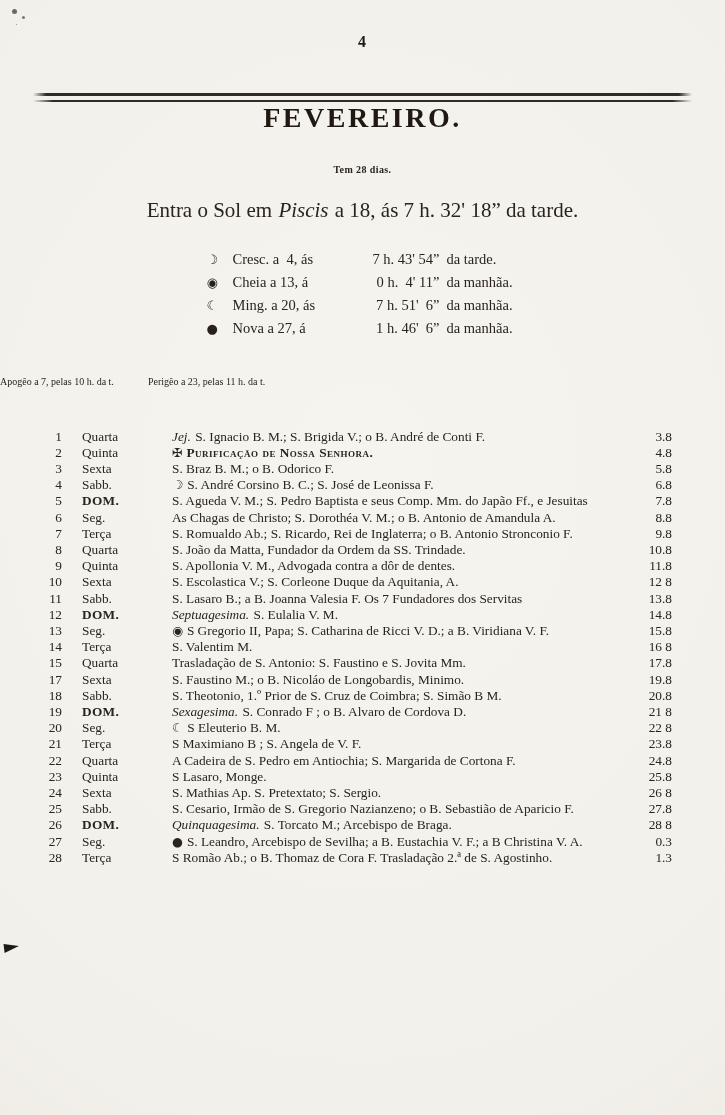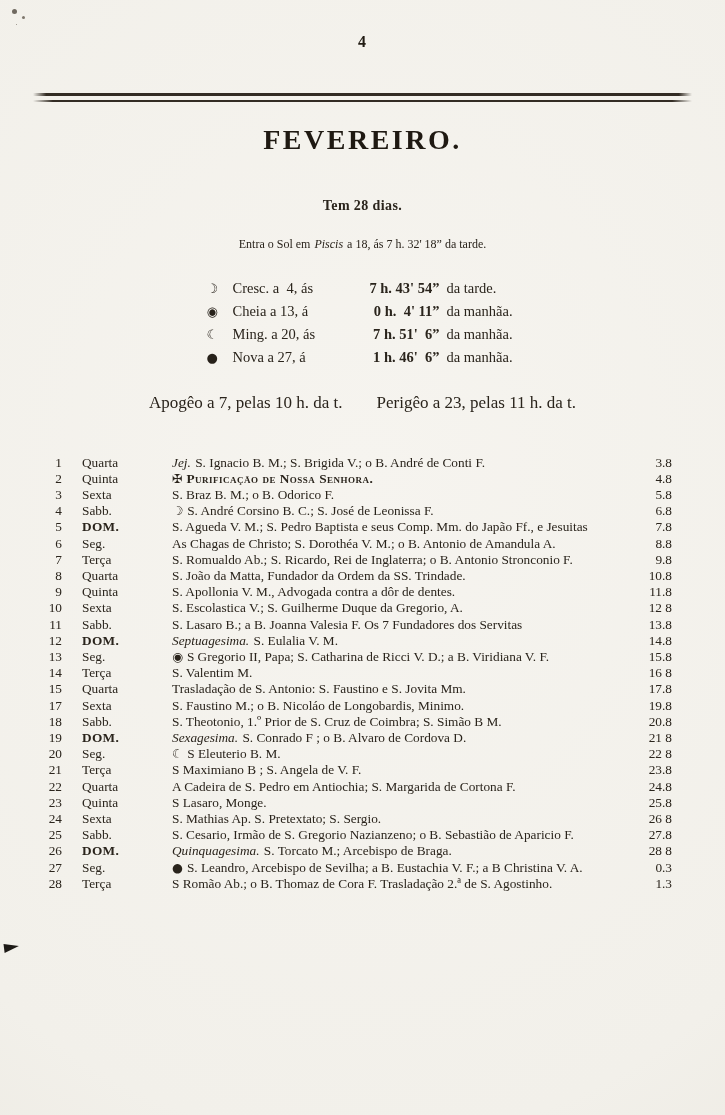--- a/index.html
+++ b/index.html
@@ -24,32 +24,32 @@
     border-left:15px solid #1d1a16; border-top:4px solid transparent; border-bottom:5px solid transparent;
     transform:rotate(-7deg);
   }
 
   .pagenum { padding-top:33px; text-align:center; font-size:16px; font-weight:700; letter-spacing:1px; color:#211b13; }
 
   .rules { margin:42px 33px 0 33px; }
   .rule-a { height:3px; background:linear-gradient(90deg, rgba(51,44,36,0) 0%, #332c24 2%, #332c24 98%, rgba(51,44,36,0) 100%); }
   .rule-b { height:1.5px; margin-top:4px; background:linear-gradient(90deg, rgba(51,44,36,0) 0%, #332c24 3%, #332c24 97%, rgba(51,44,36,0) 100%); }
 
-  .title { margin-top:22px; text-align:center; font-size:28px; font-weight:700; letter-spacing:2.5px; color:#1f1912; }
-  .days  { margin-top:42px; text-align:center; font-size:14px; font-weight:700; letter-spacing:.4px; }
-  .sun   { margin-top:23px; text-align:center; font-size:12px; }
+  .title { text-align:center; font-size:28px; font-weight:700; letter-spacing:2.5px; color:#1f1912; }
+  .days  { margin-top:30px; text-align:center; font-size:10px; font-weight:700; letter-spacing:.4px; }
+  .sun   { margin-top:23px; text-align:center; font-size:21px; }
   .sun i { padding:0 1px; }
 
   .phases { width:312px; margin:25px auto 0 auto; font-size:14.5px; }
   .phase-row { display:grid; grid-template-columns:26px 118px 96px auto; line-height:23px; }
   .phase-row > span { white-space:pre; }
   .ph-sym  { font-family:"DejaVu Sans","Liberation Sans",sans-serif; font-size:13px; color:#27211a; }
-  .ph-time { text-align:right; padding-right:7px;font-weight:bold; }
-
-  .apsis { margin-top:24px; text-align:center; font-size:17px; }
+  .ph-time { text-align:right; padding-right:7px; }
+
+  .apsis { margin-top:36px; font-size:10px; }
   .apsis .gap { display:inline-block; width:34px; }
 
   .cal { margin:42px 33px 0 36px; width:648px; border-collapse:collapse; table-layout:fixed;
          font-size:13.3px; line-height:16.2px; }
   .c-day { width:28px; } .c-wd { width:100px; } .c-desc { width:444px; }
   .cal td { padding:0; vertical-align:top; }
   td.day  { text-align:right; padding-right:2px; }
   td.wd   { padding-left:18px; white-space:nowrap; }
   .wd-dom { font-weight:700; letter-spacing:.3px; }
   td.desc { padding-left:8px; }
@@ -185,21 +185,21 @@
           <td class="wd">Quinta</td>
           <td class="desc">
             <div class="desc-inner"><span>S. Apollonia V. M., Advogada contra a dôr de dentes.</span></div>
           </td>
           <td class="age">11.8</td>
         </tr>
         <tr>
           <td class="day">10</td>
           <td class="wd">Sexta</td>
           <td class="desc">
-            <div class="desc-inner"><span>S. Escolastica V.; S. Guilherme Duque da Gregorio, A.</span></div>
+            <div class="desc-inner"><span>S. Escolastica V.; S. Corleone Duque da Aquitania, A.</span></div>
           </td>
           <td class="age">12 8</td>
         </tr>
         <tr>
           <td class="day">11</td>
           <td class="wd">Sabb.</td>
           <td class="desc">
             <div class="desc-inner"><span>S. Lasaro B.; a B. Joanna Valesia F. Os 7 Fundadores dos Servitas</span></div>
           </td>
           <td class="age">13.8</td>

